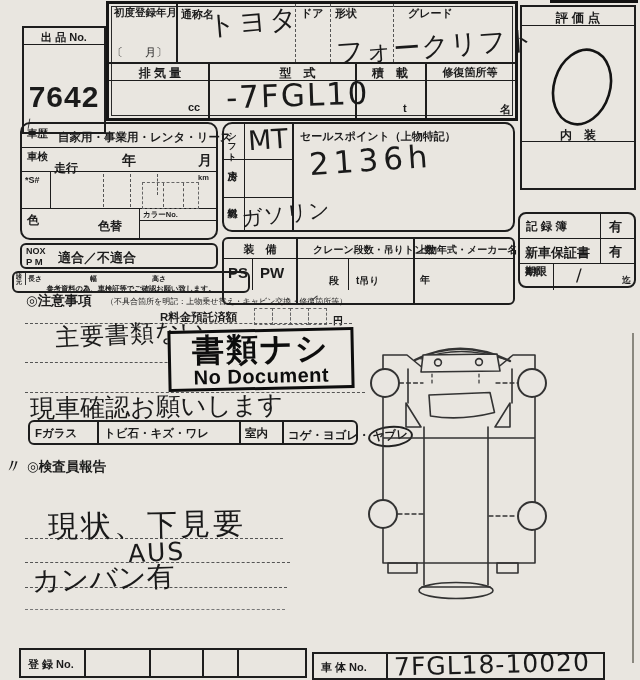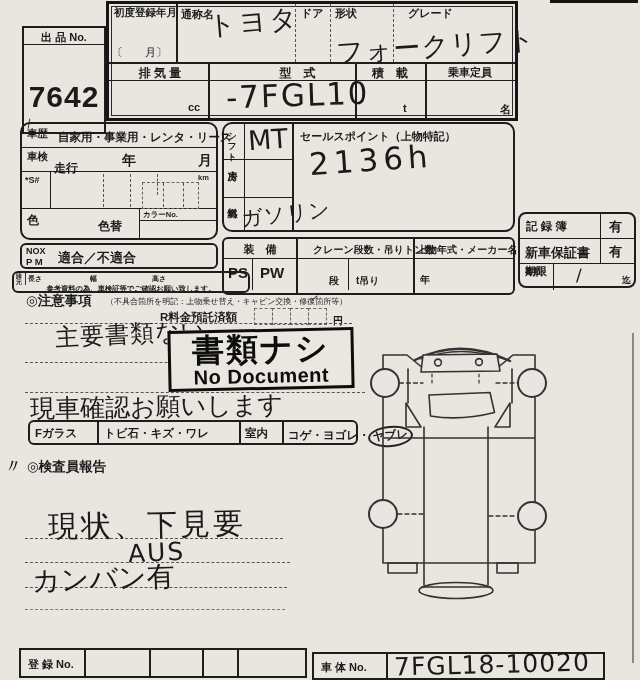--- a/index.html
+++ b/index.html
@@ -62,23 +62,32 @@
   <div class="lb ab" style="left:335px;top:6px;font-size:11px;">形状</div>
   <div class="lb ab" style="left:408px;top:6px;font-size:11px;">グレード</div>
   <div class="hw ab" style="left:336px;top:28px;font-size:27px;transform:rotate(-4deg);letter-spacing:1px;">フォークリフト</div>
 
   <div class="lb ab" style="left:112px;top:65px;width:96px;text-align:center;font-size:12px;">排 気 量</div>
   <div class="lb ab" style="left:188px;top:101px;font-size:11px;">cc</div>
   <div class="lb ab" style="left:208px;top:65px;width:147px;text-align:center;font-size:12px;padding-left:16px;">型　式</div>
   <div class="hw ab" style="left:226px;top:77px;font-size:31px;transform:rotate(-2deg);letter-spacing:2px;">-7FGL10</div>
   <div class="lb ab" style="left:355px;top:65px;width:70px;text-align:center;font-size:12px;">積　載</div>
   <div class="lb ab" style="left:403px;top:102px;font-size:11px;">t</div>
-  <div class="lb ab" style="left:425px;top:65px;width:90px;text-align:center;font-size:11px;">乗車定員</div>
+  <div class="lb ab" style="left:425px;top:65px;width:90px;text-align:center;font-size:11px;">修復箇所等</div>
   <div class="lb ab" style="left:500px;top:102px;font-size:11px;">名</div>
 
+  <div class="ab bx" style="left:520px;top:5px;width:116px;height:185px;">
+    <div class="lb ab" style="left:0;top:3px;width:100%;text-align:center;font-size:12.5px;">評 価 点</div>
+    <div class="hl" style="left:0;top:18px;width:100%;height:1px;"></div>
+    <svg width="116" height="100" style="position:absolute;left:0;top:30px;" viewBox="0 0 116 100">
+      <ellipse cx="60" cy="50" rx="28" ry="38" transform="rotate(17 60 50)" fill="none" stroke="#141414" stroke-width="2.6"></ellipse>
+    </svg>
+    <div class="lb ab" style="left:0;top:120px;width:100%;text-align:center;font-size:12px;">内　装</div>
+    <div class="hl" style="left:0;top:134px;width:100%;height:1px;"></div>
+  </div>
 
   <div class="ab bx" style="left:518px;top:212px;width:118px;height:76px;border-radius:8px;">
     <div class="hl" style="left:0;top:24px;width:100%;height:1px;"></div>
     <div class="hl" style="left:0;top:49px;width:100%;height:1px;"></div>
     <div class="vl" style="left:80px;top:0;height:49px;width:1px;"></div>
     <div class="vl" style="left:33px;top:49px;height:27px;width:1px;"></div>
     <div class="lb ab" style="left:6px;top:5px;font-size:11.5px;">記 録 簿</div>
     <div class="lb ab" style="left:89px;top:4px;font-size:13px;">有</div>
     <div class="lb ab" style="left:5px;top:30px;font-size:13px;font-family:Liberation Serif, serif;">新車保証書</div>
     <div class="lb ab" style="left:89px;top:29px;font-size:13px;">有</div>
@@ -143,21 +152,21 @@
     <div class="hl" style="left:0;top:73px;width:68px;height:1px;"></div>
     <div class="lb vt ab" style="left:3px;top:2px;font-size:9px;line-height:10px;">シフト</div>
     <div class="hw ab" style="left:24px;top:0px;font-size:27px;transform:rotate(-4deg);">MT</div>
     <div class="lb vt ab" style="left:3px;top:39px;font-size:10px;line-height:11px;">冷房</div>
     <div class="lb vt ab" style="left:3px;top:76px;font-size:10px;line-height:11px;">燃料</div>
     <div class="hw ab" style="left:17px;top:76px;font-size:21px;transform:rotate(-6deg);letter-spacing:1px;">ガソリン</div>
     <div class="lb ab" style="left:76px;top:5px;font-size:11px;">セールスポイント（上物特記）</div>
     <div class="hw ab" style="left:85px;top:18px;font-size:31px;transform:rotate(-4deg);letter-spacing:5px;">2136h</div>
   </div>
 
-  <div class="ab bx rd6" style="left:222px;top:237px;width:293px;height:58px;border-width:2.5px;">
+  <div class="ab bx rd6" style="left:222px;top:237px;width:293px;height:68px;border-width:2.5px;">
     <div class="hl" style="left:0;top:19px;width:100%;height:1px;"></div>
     <div class="vl" style="left:72px;top:0;height:100%;width:1.5px;"></div>
     <div class="vl" style="left:189px;top:0;height:100%;width:1.5px;"></div>
     <div class="vl" style="left:28px;top:19px;height:32px;width:1px;"></div>
     <div class="vl" style="left:124px;top:19px;height:32px;width:1px;"></div>
     <div class="lb ab" style="left:0;top:3px;width:72px;text-align:center;font-size:11px;">装　備</div>
     <div class="lb ab" style="left:4px;top:25px;font-size:15px;">PS</div>
     <div class="lb ab" style="left:36px;top:25px;font-size:15px;">PW</div>
     <div class="lb ab" style="left:76px;top:4px;font-size:10px;margin-left:13px;">クレーン段数・吊りトン数</div>
     <div class="lb ab" style="left:105px;top:35px;font-size:10px;">段</div>

